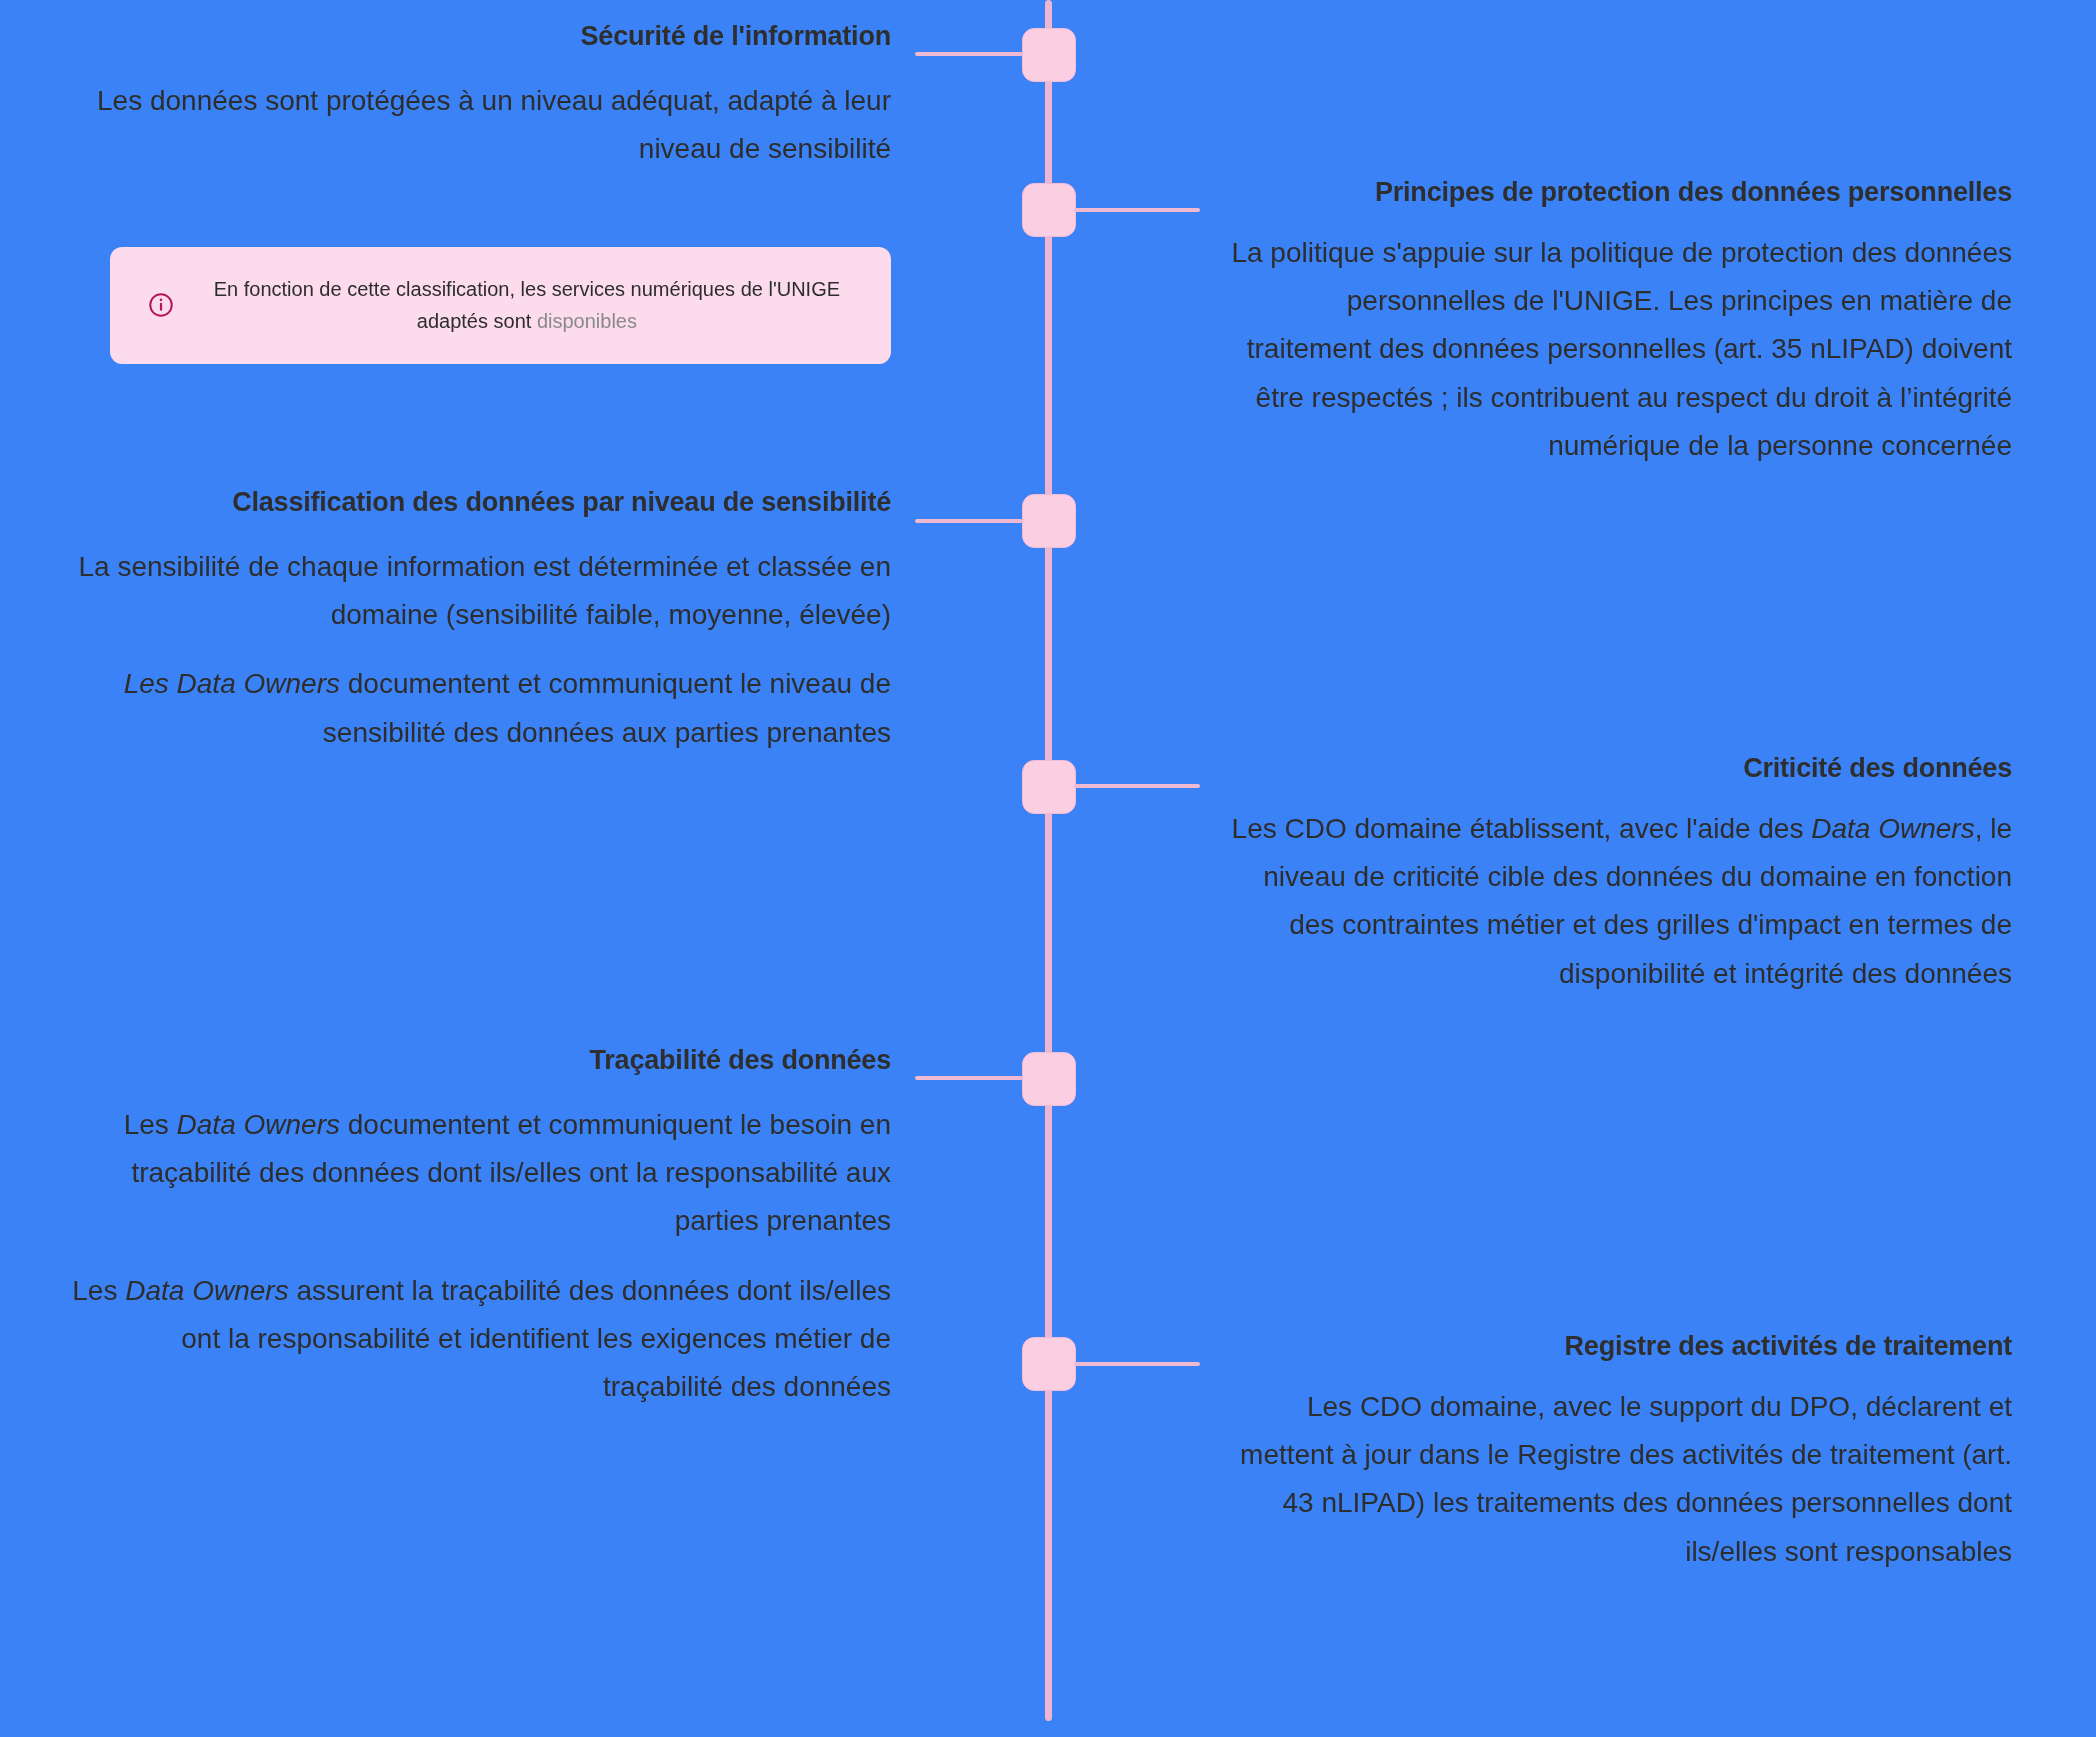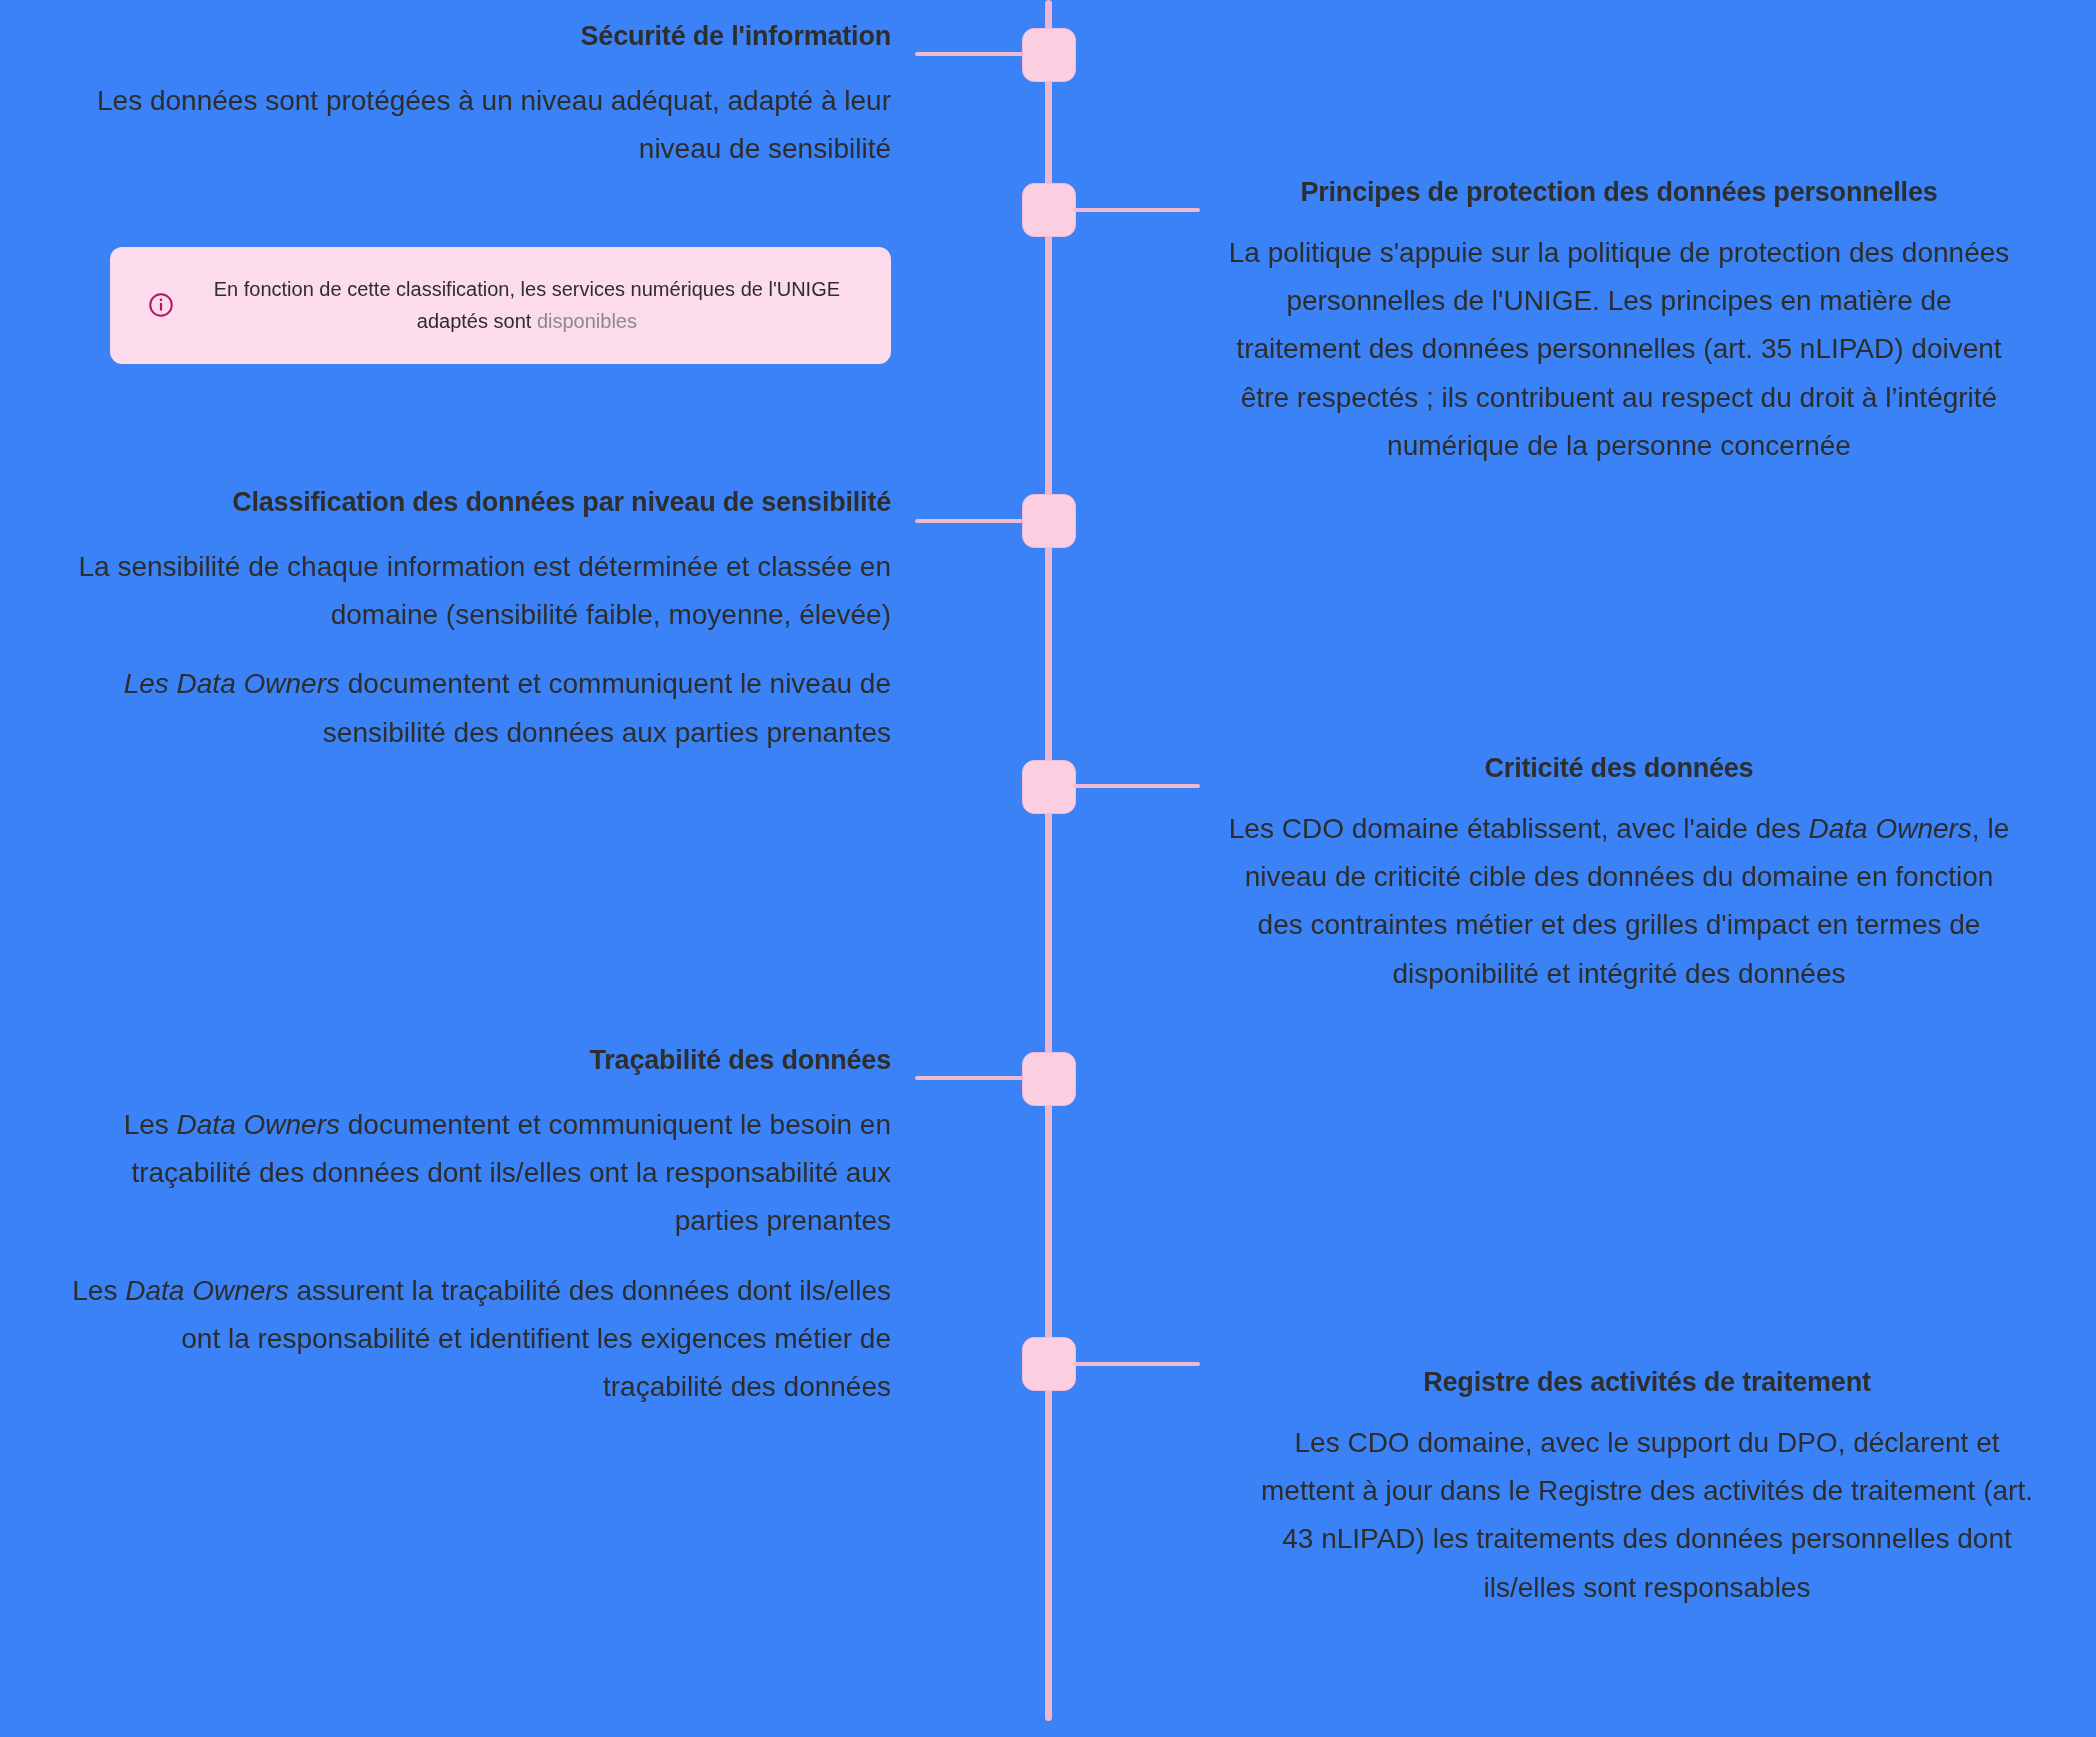--- a/index.html
+++ b/index.html
@@ -58,21 +58,21 @@
     position: absolute;
   }
   .block.left {
     left: 70px;
     width: 821px;
     text-align: right;
   }
   .block.right {
     left: 1226px;
     width: 786px;
-    text-align: center;
+    text-align: right;
   }
 
   .block h2 {
     margin: 0;
     font-size: 27px;
     font-weight: 700;
     line-height: 1.30;
     color: #2E2E2E;
     letter-spacing: -0.2px;
   }
@@ -178,19 +178,19 @@
     <h2>Criticité des données</h2>
     <p><span>Les CDO domaine établissent, avec l'aide des </span><em>Data Owners</em><span>, le niveau de criticité cible des données du domaine en fonction des contraintes métier et des grilles d'impact en termes de disponibilité et intégrité des données</span></p>
   </div>
 
   <div class="block left" style="top:1043px;">
     <h2>Traçabilité des données</h2>
     <p><span>Les </span><em>Data Owners</em><span> documentent et communiquent le besoin en traçabilité des données dont ils/elles ont la responsabilité aux parties prenantes</span></p>
     <p><span>Les </span><em>Data Owners</em><span> assurent la traçabilité des données dont ils/elles ont la responsabilité et identifient les exigences métier de traçabilité des données</span></p>
   </div>
 
-  <div class="block right" style="top:1365px;margin-left:28px;">
+  <div class="block right" style="top:1329px;">
     <h2>Registre des activités de traitement</h2>
     <p>Les CDO domaine, avec le support du DPO, déclarent et mettent à jour dans le Registre des activités de traitement (art. 43 nLIPAD) les traitements des données personnelles dont ils/elles sont responsables</p>
   </div>
 
 </div>
 
 
 </body></html>

